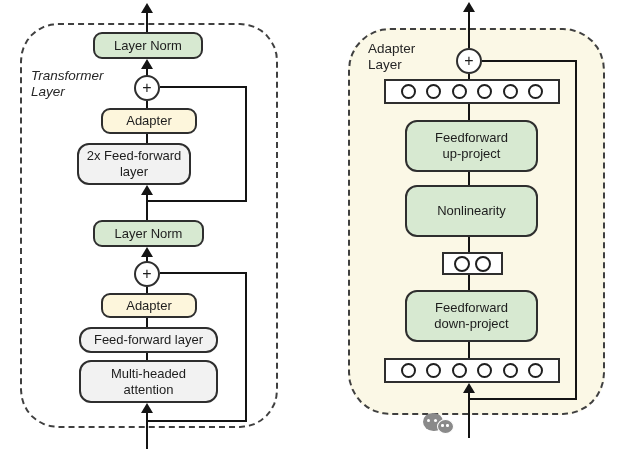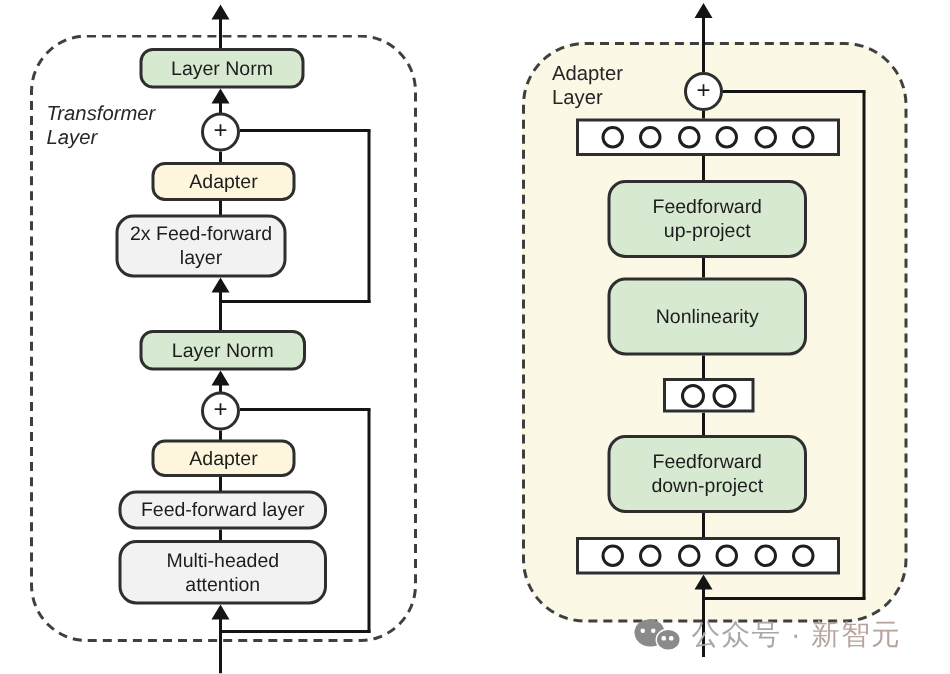--- a/index.html
+++ b/index.html
@@ -191,14 +191,13 @@
   </div>
 
 <div class="abs arrow-up line-layer" style="left:463px;top:383px;"></div>
 <div class="abs vline line-layer" style="left:468px;top:392px;height:46px;"></div>
 
 <div class="abs" id="watermark">
   <span class="wm-logo">
     <span class="wm-bubble-big"></span>
     <span class="wm-bubble-small"></span>
   </span>
-  <span class="wm-text"><span>公众号</span><span> · </span><span class="brand">新智元</span></span>
 </div>
 
 </body></html>

